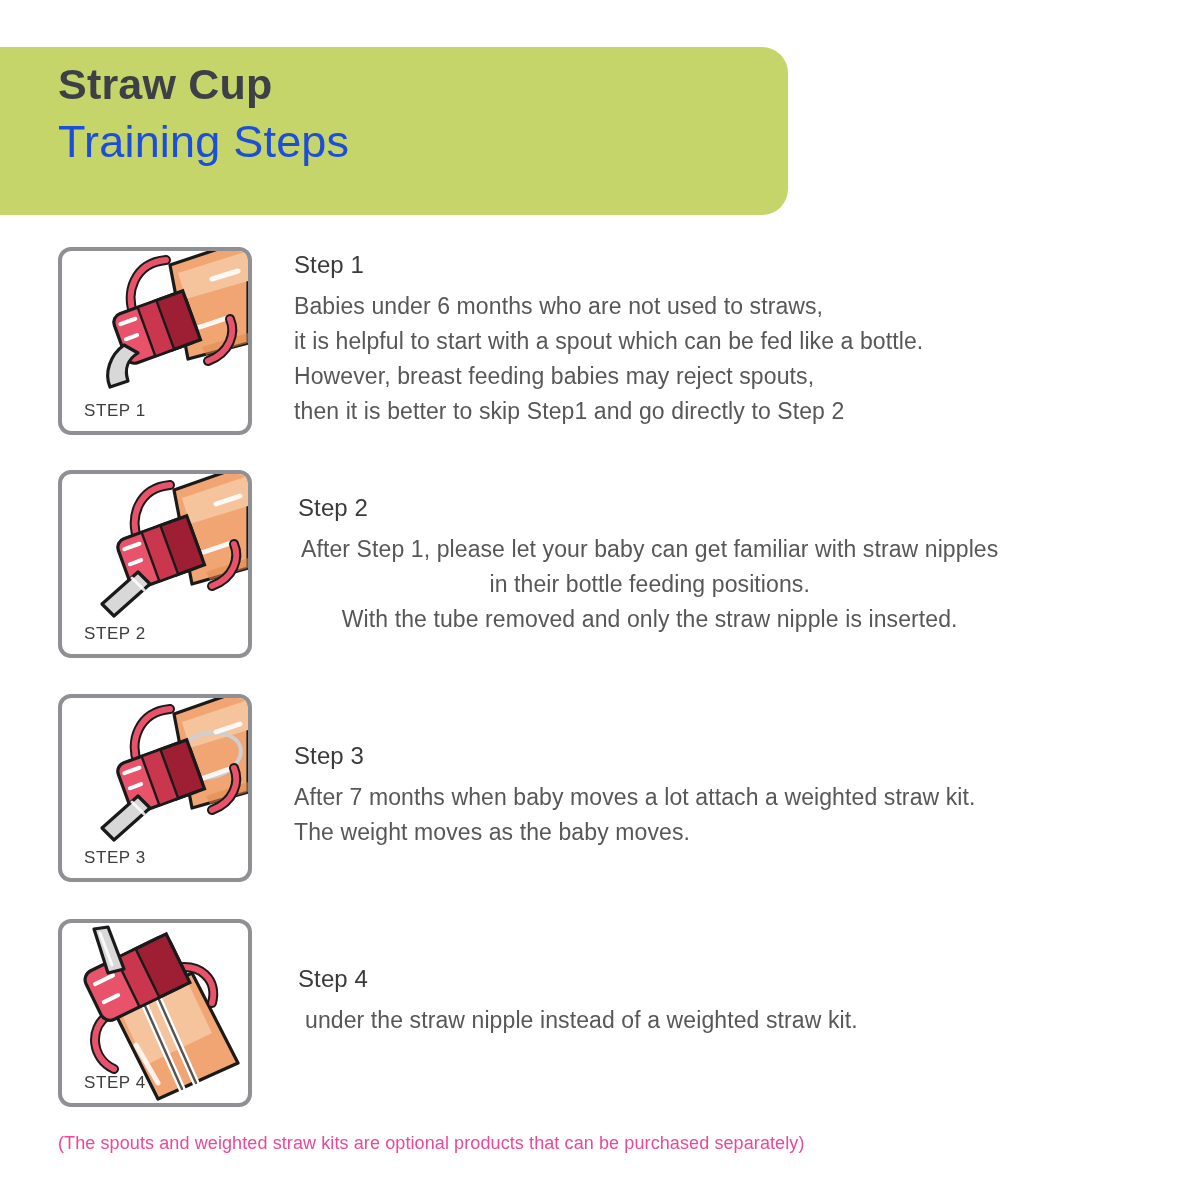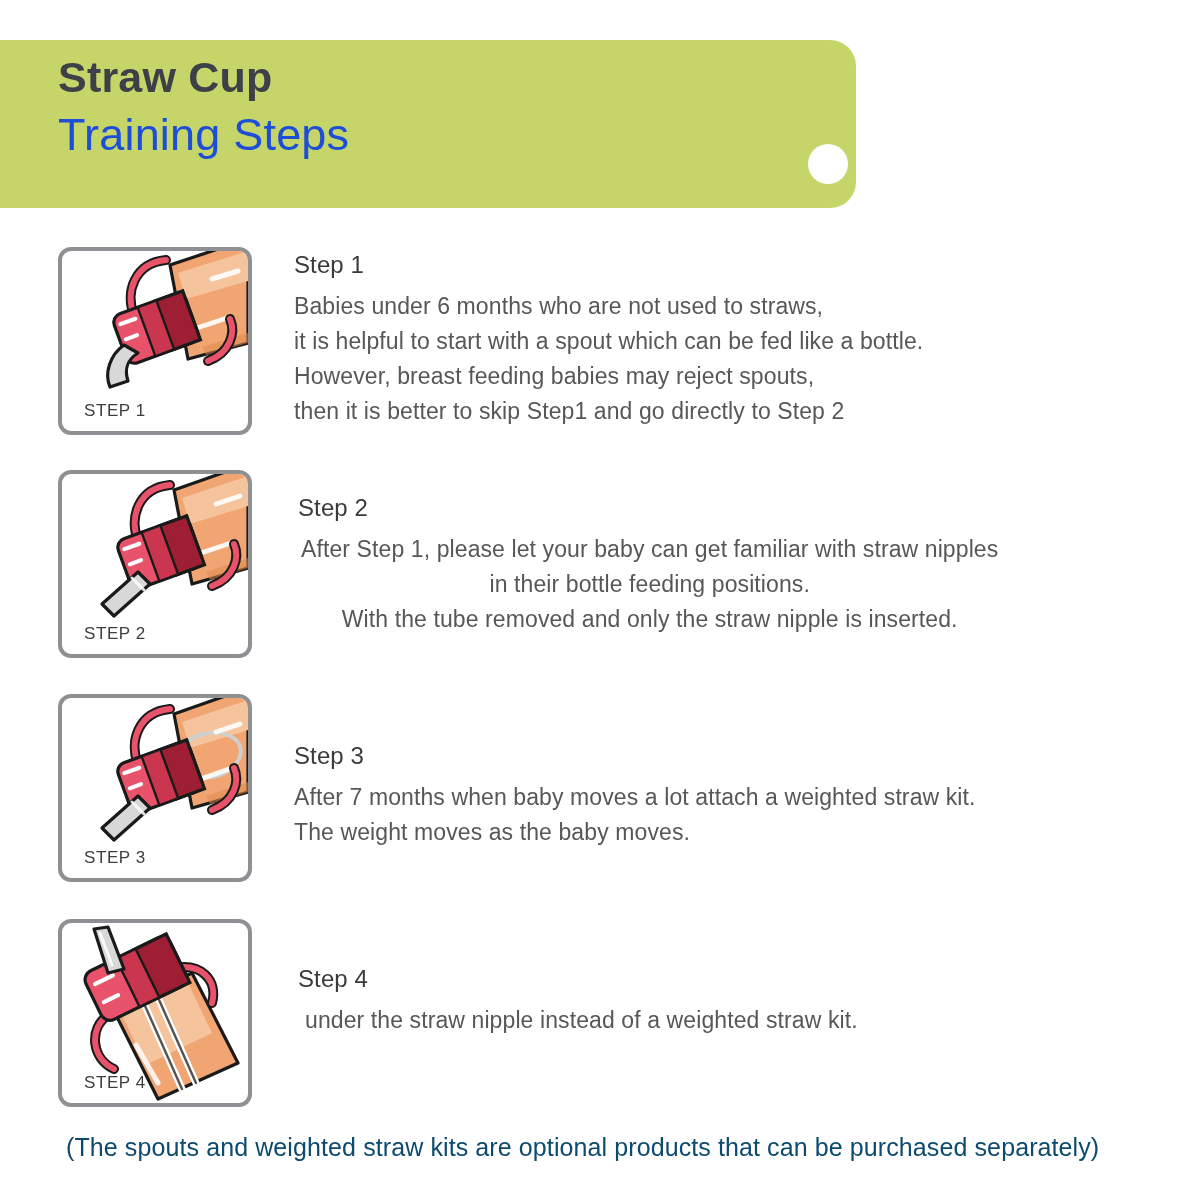--- a/index.html
+++ b/index.html
@@ -14,22 +14,22 @@
     font-family: "Liberation Sans", "DejaVu Sans", sans-serif;
     color: #4a4a4a;
     position: relative;
     overflow: hidden;
   }
 
   
   #header-tag {
     position: absolute;
     left: 0;
-    top: 40px;
-    width: 856px;
+    top: 47px;
+    width: 788px;
     height: 168px;
     background: #c5d56a;
     border-radius: 0 26px 26px 0;
   }
 
   #header-title {
     position: absolute;
     left: 58px;
     top: 16px;
     font-size: 43px;
@@ -134,25 +134,25 @@
 
   #step-row-2 .step-text,
   #step-row-4 .step-text { left: 298px; }
   #step-row-2 .step-line,
   #step-row-4 .step-line { padding-left: 3px; text-align: center; }
   #step-row-4 .step-line.indent { padding-left: 7px; }
 
   
   #footnote {
     position: absolute;
-    left: 66px;
+    left: 58px;
     top: 1133px;
-    font-size: 25px;
-    font-weight: 400;
-    color: #0c4a6e;
+    font-size: 18px;
+    font-weight: 400;
+    color: #ec4899;
     letter-spacing: 0.1px;
     white-space: nowrap;
   }
 </style>
 </head>
 <body>
 
 <div id="header-tag">
   <div id="header-title">Straw Cup</div>
   <div id="header-subtitle">Training Steps</div>

